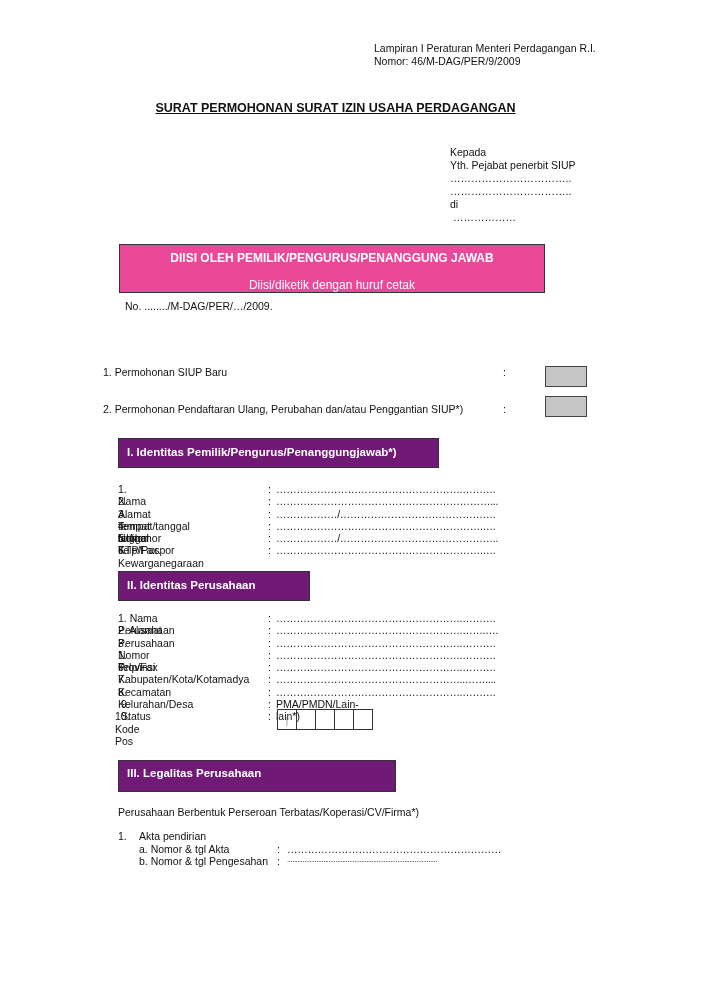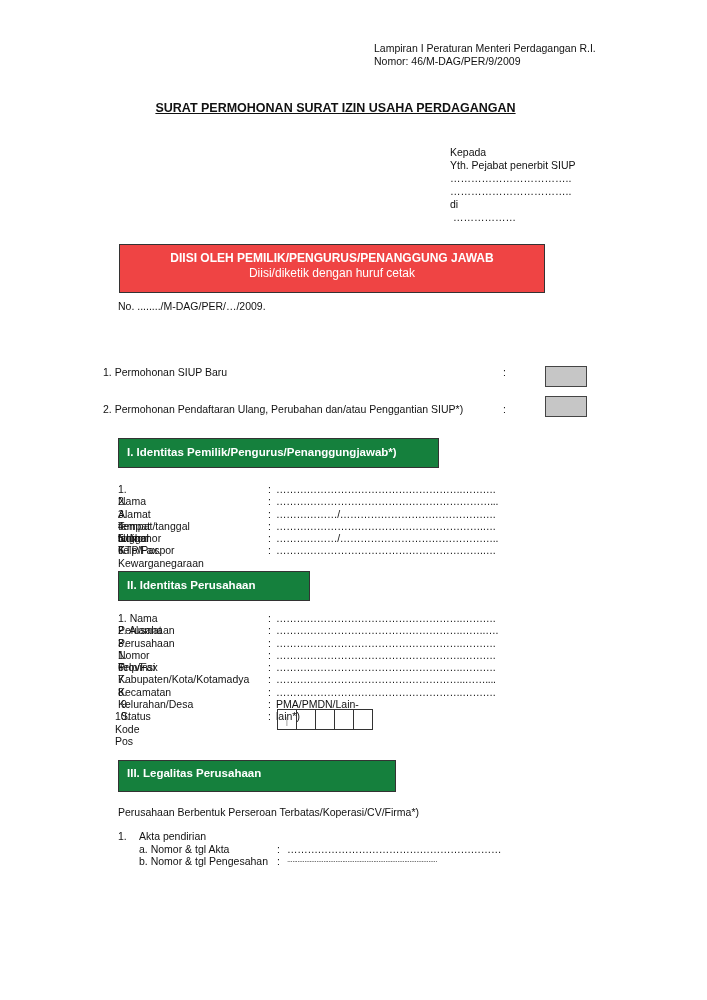--- a/index.html
+++ b/index.html
@@ -3,30 +3,30 @@
 <meta charset="utf-8">
 <style>
   html, body { margin: 0; padding: 0; background: #ffffff; }
   body { width: 707px; height: 1000px; position: relative; overflow: hidden;
          font-family: "Liberation Sans", sans-serif; color: #111; font-size: 11px; }
   .abs { position: absolute; white-space: nowrap; }
   .hdr { left: 374px; top: 42px; line-height: 13px; font-size: 10.5px; }
   .title { left: 0; width: 671px; text-align: center; top: 101px; font-weight: bold; font-size: 12.5px; line-height: 15px; }
   .title span { text-decoration: underline; }
   .kepada { left: 450px; top: 146px; font-size: 10.5px; line-height: 13px; }
-  .banner { position: absolute; left: 119px; top: 244px; width: 426px; height: 49px; background: #ef4444;
+  .banner { position: absolute; left: 119px; top: 244px; width: 426px; height: 49px; background: #ec4899;
             border: 1.5px solid #333; color: #fff; text-align: center; box-sizing: border-box; }
   .banner .b1 { font-weight: bold; font-size: 12px; margin-top: 6px; }
-  .banner .b2 { font-size: 12px; margin-top: 1px; }
+  .banner .b2 { font-size: 12px; margin-top: 13px; }
   .para { position: absolute; left: 118px; top: 300px; width: 526px; font-size: 10.5px; line-height: 13px; text-align: justify; }
-  .para .last { text-align-last: left; }
+  .para .last { text-align-last: left; margin-left: 7px; }
   .opt { position: absolute; left: 103px; font-size: 10.5px; }
   .colon { position: absolute; font-size: 10.5px; }
   .chk { position: absolute; left: 545px; width: 42px; height: 21px; background: #c6c6c6; border: 1.5px solid #444; box-sizing: border-box; cursor: pointer; }
-  .sec { position: absolute; left: 118px; height: 30px; background: #15803d; border: 1.5px solid #333; box-sizing: border-box;
+  .sec { position: absolute; left: 118px; height: 30px; background: #701a75; border: 1.5px solid #333; box-sizing: border-box;
          color: #fff; font-weight: bold; font-size: 11.5px; padding-left: 8px; line-height: 26px; }
   .rows { position: absolute; left: 118px; font-size: 10.5px; line-height: 12.3px; }
   .row { position: relative; height: 12.3px; }
   .row .lbl { position: absolute; left: 0; }
   .row .sep { position: absolute; left: 150px; }
   .row .val { position: absolute; left: 158px; letter-spacing: -0.3px; }
   .kode { position: absolute; left: 278px; top: 709px; display: flex; }
   .kode div { width: 20px; height: 21px; border: 1px solid #333; margin-left: -1px; box-sizing: border-box; cursor: text;
               font-size: 9px; color: #888; text-align: center; line-height: 22px; }
   .legal { position: absolute; left: 118px; font-size: 10.5px; }

